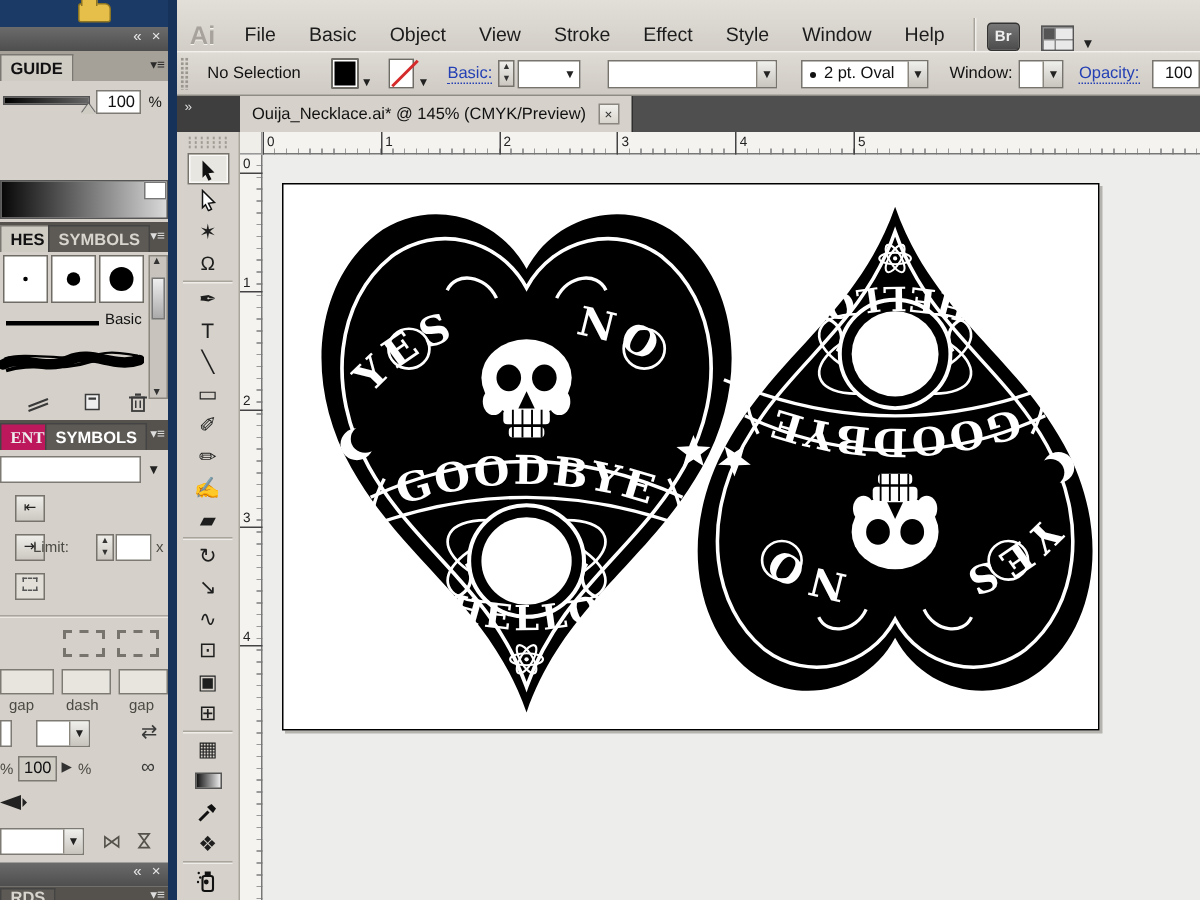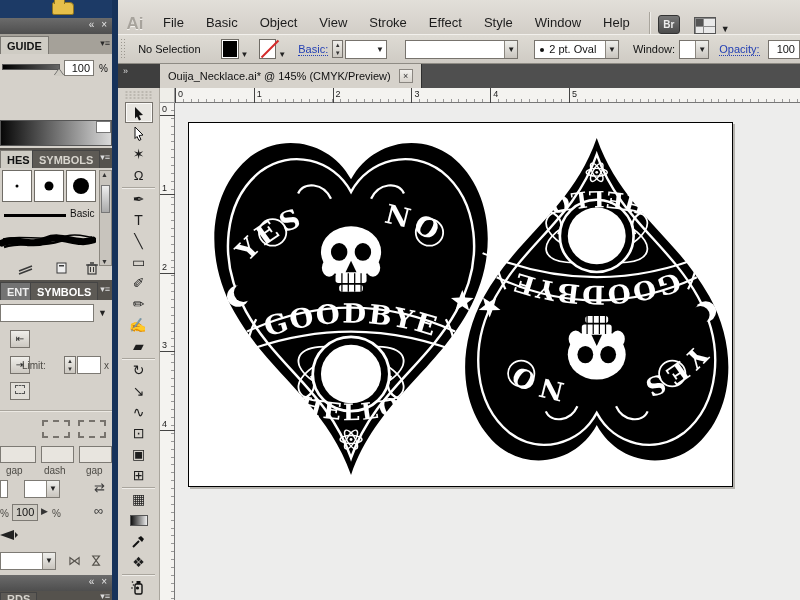--- a/index.html
+++ b/index.html
@@ -168,21 +168,21 @@
             <rect x="2" y="3" width="8" height="9" fill="none" stroke="#3a3a3a" stroke-width="1.2"></rect>
             <line x1="0" y1="3" x2="12" y2="3" stroke="#3a3a3a" stroke-width="1.2"></line>
             <line x1="4" y1="1" x2="8" y2="1" stroke="#3a3a3a" stroke-width="1.5"></line>
             <line x1="4.5" y1="5" x2="4.5" y2="10" stroke="#3a3a3a"></line>
             <line x1="7.5" y1="5" x2="7.5" y2="10" stroke="#3a3a3a"></line>
           </svg>
       </div>
     </div>
 
     <div class="tabbar" style="top:280px;">
-      <span class="tab-dk" style="left:0; background:#737373; color:#eee;">ENT</span>
+      <span class="tab-dk" style="left:0; background:#be185d; color:#eee;font-family:Liberation Serif, serif;">ENT</span>
       <span class="tab-dk" style="left:30px; color:#fff;">SYMBOLS</span>
       <span class="pmenu">▾≡</span>
     </div>
 
     <div class="pbody" style="top:300px; height:275px;">
       <div class="stroke-dd" style="left:0; top:4px; width:94px; height:18px;"></div>
       <span style="position:absolute; left:98px; top:8px; font-size:9px; color:#222;">▼</span>
 
       <div class="sq-btn" style="left:10px; top:30px;">⇤</div>
       <div class="sq-btn" style="left:10px; top:56px;">⇥</div>

